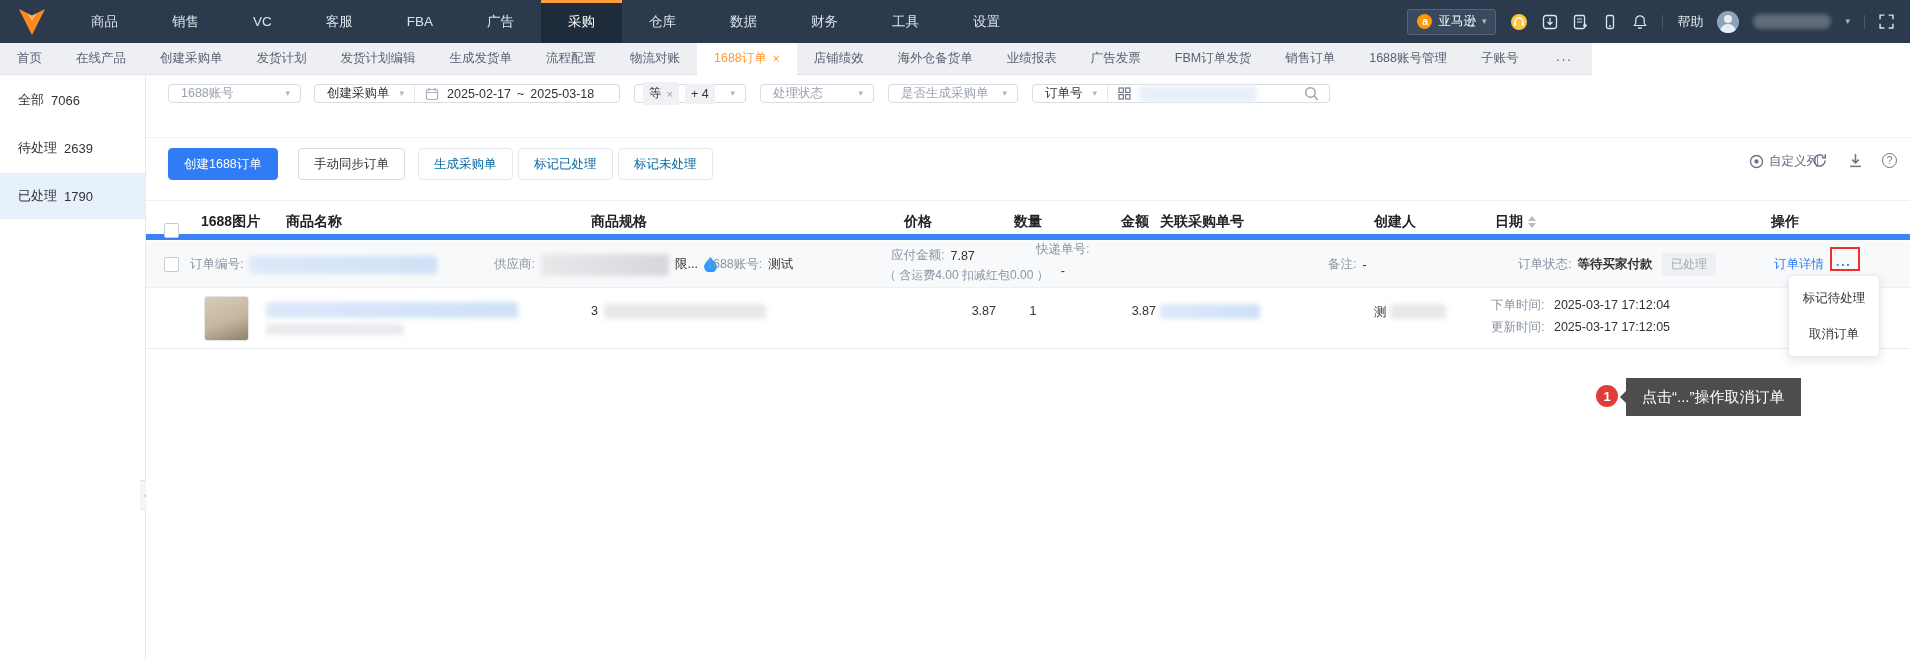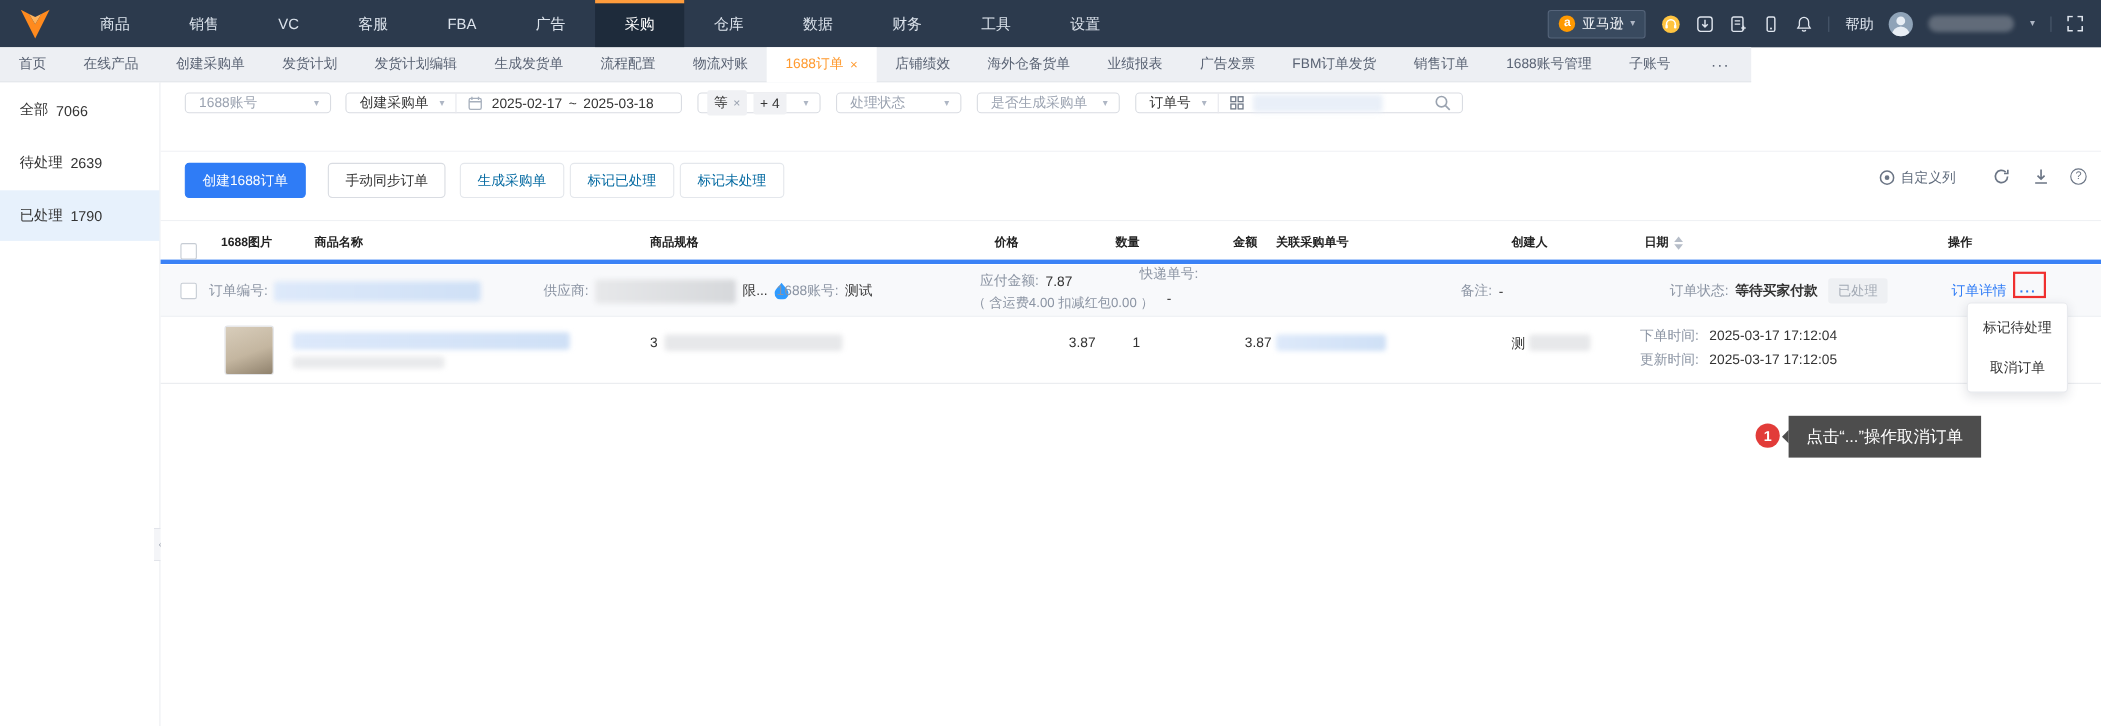--- a/index.html
+++ b/index.html
@@ -51,21 +51,21 @@
   .tag-x { color:#9aa2b0; font-size:11px; }
   .redact { border-radius:3px; filter:blur(2.5px); }
 
   .btn { position:absolute; top:73px; height:32px; border-radius:4px; font-size:12.5px; display:flex; align-items:center; justify-content:center; cursor:pointer; padding:0 15px; }
   .btn-primary { background:#2f7cf6; color:#fff; border:1px solid #2f7cf6; }
   .btn-plain { background:#fff; color:#333; border:1px solid #d9dce2; }
   .btn-disabled { background:#fff; color:#0369a1; border:1px solid #e4e7ec; cursor:not-allowed; }
   .tool-ic { position:absolute; top:78px; display:flex; align-items:center; gap:5px; color:#5f6b7c; font-size:12.5px; cursor:pointer; }
   .circle-help { width:15px; height:15px; border-radius:50%; border:1.3px solid #6b7585; color:#6b7585; font-size:10px; display:flex; align-items:center; justify-content:center; }
 
-  .thead { position:absolute; left:0; top:125px; width:100%; height:40px; border-top:1px solid #eff1f4; border-bottom:4px solid #3b82f6; font-size:11px; font-weight:bold; color:#222; }
+  .thead { position:absolute; left:0; top:125px; width:100%; height:40px; border-top:1px solid #eff1f4; border-bottom:6px solid #3b82f6; font-size:14px; font-weight:bold; color:#222; }
   .th { position:absolute; top:0; line-height:40px; white-space:nowrap; }
   .checkbox { width:15px; height:15px; border:1px solid #c6ccd4; border-radius:2px; background:#fff; display:inline-block; cursor:pointer; }
   .sorter { display:inline-flex; flex-direction:column; gap:2px; margin-left:5px; vertical-align:middle; }
   .sorter i { width:0; height:0; border-left:4px solid transparent; border-right:4px solid transparent; }
   .sorter .up { border-bottom:5px solid #b6bdc8; }
   .sorter .dn { border-top:5px solid #b6bdc8; }
 
   .inforow { position:absolute; left:0; top:166px; width:100%; height:47px; background:#f8f9fb; border-bottom:1px solid #eef0f3; font-size:12.5px; }
   .inforow .f { position:absolute; top:0; height:47px; display:flex; align-items:center; gap:6px; white-space:nowrap; }
   .lbl { color:#8b94a3; }
@@ -285,21 +285,21 @@
           </svg>
       </span>
     </div>
 
     <div class="btn btn-primary" style="left:22px;">创建1688订单</div>
     <div class="btn btn-plain" style="left:152px;">手动同步订单</div>
     <div class="btn btn-disabled" style="left:272px;">生成采购单</div>
     <div class="btn btn-disabled" style="left:372px;">标记已处理</div>
     <div class="btn btn-disabled" style="left:472px;">标记未处理</div>
 
-    <div class="tool-ic" style="left:1562px;">
+    <div class="tool-ic" style="left:1603px;">
       <span style="display:flex;">
         <svg width="15" height="15" viewBox="0 0 14 14">
             <circle cx="7" cy="7" r="5.6" stroke="#6b7585" fill="none" stroke-width="1.3"></circle>
             <circle cx="7" cy="7" r="2" fill="#6b7585"></circle>
           </svg>
       </span>
       <span>自定义列</span>
     </div>
     <div class="tool-ic" style="left:1666px;">
       <svg width="15" height="15" viewBox="0 0 14 14">

